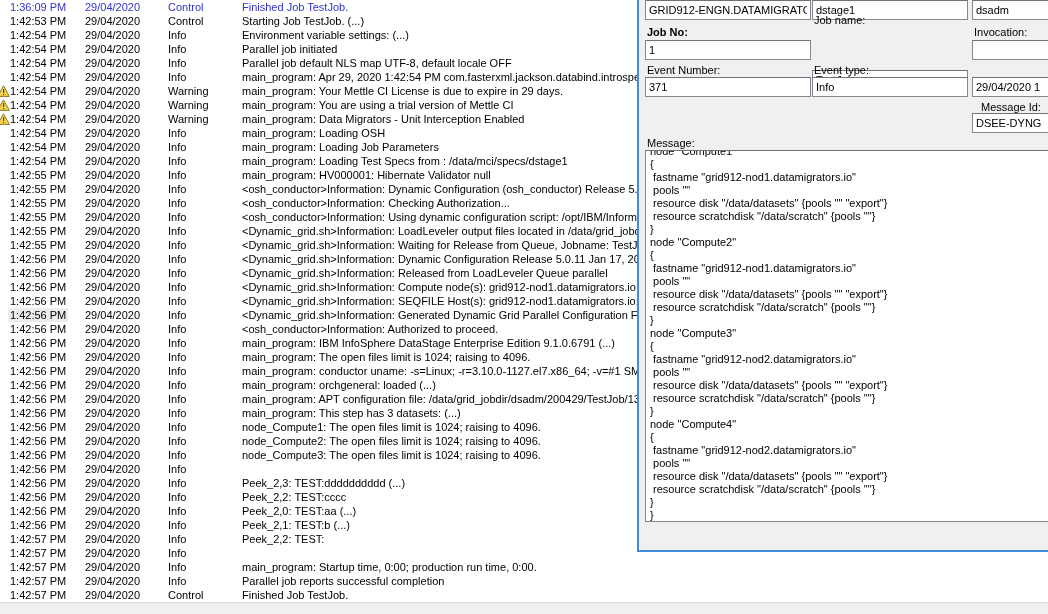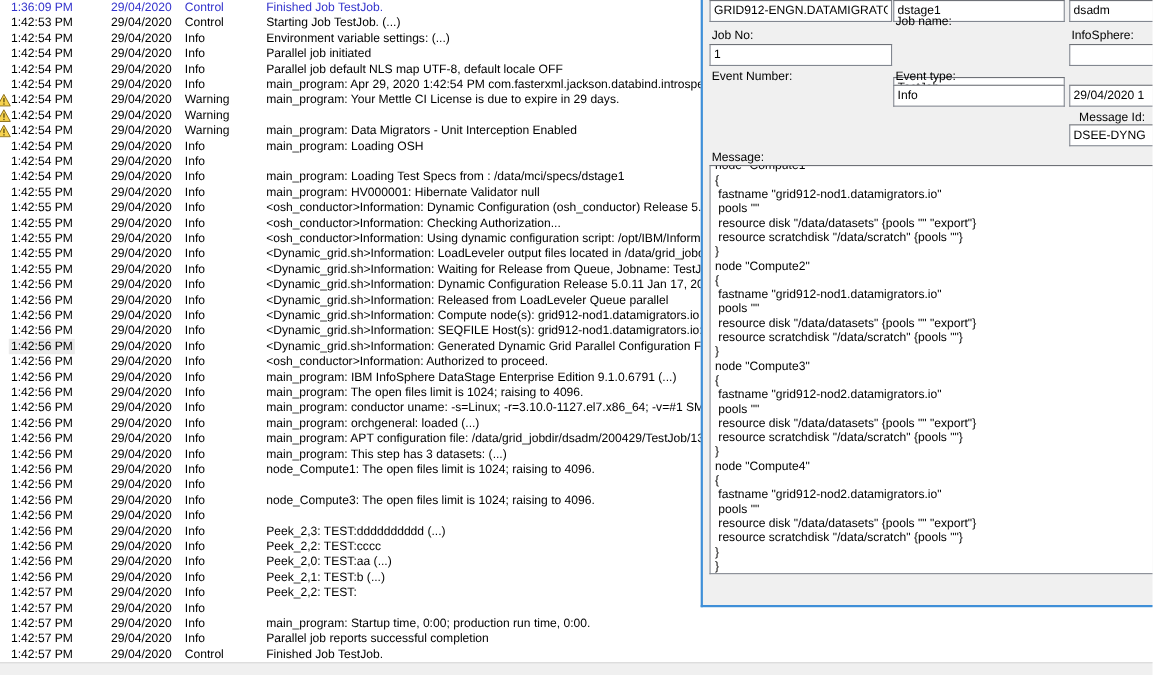--- a/index.html
+++ b/index.html
@@ -7,21 +7,21 @@
   #screen {
     position:relative; width:1048px; height:614px; overflow:hidden;
     background:#ffffff; font-family:"Liberation Sans", sans-serif; font-size:11px; color:#000;
   }
   
   .log { position:absolute; left:0; top:0; width:640px; height:602px; overflow:hidden; }
   .log-row { position:relative; height:14px; line-height:14px; white-space:nowrap; }
   .log-row.selected { color:#3333cc; }
   .c-time { position:absolute; left:8px; padding:0 2px; }
   .log-row.focus .c-time { background:#ececec; }
-  .c-date { position:absolute; left:101px; }
+  .c-date { position:absolute; left:85px; }
   .c-type { position:absolute; left:168px; }
   .c-msg  { position:absolute; left:242px; right:2px; overflow:hidden; }
   .warn-icon { position:absolute; left:-3px; top:1px; width:13px; height:12px; }
   
   .dialog {
     position:absolute; left:637px; top:0; width:411px; height:552px;
     background:#f0f0f0; border-left:2px solid #3f8fd8; border-bottom:2px solid #3f8fd8;
     overflow:hidden;
   }
   .dlg-label { position:absolute; height:12px; line-height:12px; white-space:nowrap; }
@@ -106,20 +106,21 @@
   </div>
       <div class="log-row">
     <span class="warn-icon"><svg width="13" height="12" viewBox="0 0 13 12">
             <path d="M6.5 0.8 L12.4 11.4 L0.6 11.4 Z" fill="#f7d34f" stroke="#8a6d1a" stroke-width="0.9"></path>
             <rect x="6" y="4" width="1.2" height="4" fill="#5b4a10"></rect>
             <rect x="6" y="9" width="1.2" height="1.2" fill="#5b4a10"></rect>
           </svg></span>
     <span class="c-time">1:42:54 PM</span>
     <span class="c-date">29/04/2020</span>
     <span class="c-type">Warning</span>
+    <span class="c-msg">main_program: You are using a trial version of Mettle CI</span>
   </div>
       <div class="log-row">
     <span class="warn-icon"><svg width="13" height="12" viewBox="0 0 13 12">
             <path d="M6.5 0.8 L12.4 11.4 L0.6 11.4 Z" fill="#f7d34f" stroke="#8a6d1a" stroke-width="0.9"></path>
             <rect x="6" y="4" width="1.2" height="4" fill="#5b4a10"></rect>
             <rect x="6" y="9" width="1.2" height="1.2" fill="#5b4a10"></rect>
           </svg></span>
     <span class="c-time">1:42:54 PM</span>
     <span class="c-date">29/04/2020</span>
     <span class="c-type">Warning</span>
@@ -130,20 +131,21 @@
     <span class="c-time">1:42:54 PM</span>
     <span class="c-date">29/04/2020</span>
     <span class="c-type">Info</span>
     <span class="c-msg">main_program: Loading OSH</span>
   </div>
       <div class="log-row">
 
     <span class="c-time">1:42:54 PM</span>
     <span class="c-date">29/04/2020</span>
     <span class="c-type">Info</span>
+    <span class="c-msg">main_program: Loading Job Parameters</span>
   </div>
       <div class="log-row">
 
     <span class="c-time">1:42:54 PM</span>
     <span class="c-date">29/04/2020</span>
     <span class="c-type">Info</span>
     <span class="c-msg">main_program: Loading Test Specs from : /data/mci/specs/dstage1</span>
   </div>
       <div class="log-row">
 
@@ -276,20 +278,21 @@
     <span class="c-time">1:42:56 PM</span>
     <span class="c-date">29/04/2020</span>
     <span class="c-type">Info</span>
     <span class="c-msg">node_Compute1: The open files limit is 1024; raising to 4096.</span>
   </div>
       <div class="log-row">
 
     <span class="c-time">1:42:56 PM</span>
     <span class="c-date">29/04/2020</span>
     <span class="c-type">Info</span>
+    <span class="c-msg">node_Compute2: The open files limit is 1024; raising to 4096.</span>
   </div>
       <div class="log-row">
 
     <span class="c-time">1:42:56 PM</span>
     <span class="c-date">29/04/2020</span>
     <span class="c-type">Info</span>
     <span class="c-msg">node_Compute3: The open files limit is 1024; raising to 4096.</span>
   </div>
       <div class="log-row">
 
@@ -360,32 +363,33 @@
     <span class="c-msg">Finished Job TestJob.</span>
   </div>
     </div>
 
   <div class="dialog">
 
     <input class="dlg-input" style="left: 6px; top: 0px; width: 166px;" readonly="" value="GRID912-ENGN.DATAMIGRATO">
     <input class="dlg-input" style="left: 173px; top: 0px; width: 156px;" readonly="" value="dstage1">
     <input class="dlg-input" style="left: 333px; top: 0px; width: 130px;" readonly="" value="dsadm">
 
-    <span class="dlg-label" style="left:8px;  top:26px;">Job No:</span>
+    <span class="dlg-label" style="left:8px;  top:26px;font-weight:bold;">Job No:</span>
     <span class="dlg-label" style="left:175px;top:14px;">Job name:</span>
-    <span class="dlg-label" style="left:335px;top:26px;">InfoSphere:</span>
+    <span class="dlg-label" style="left:335px;top:26px;">Invocation:</span>
 
     <input class="dlg-input" style="left: 6px; top: 40px; width: 166px;" readonly="" value="1">
     <input class="dlg-input" style="left: 173px; top: 40px; width: 156px; margin-top: 30px;" readonly="" value="TestJob">
     <input class="dlg-input" style="left: 333px; top: 40px; width: 130px;" readonly="" value="">
 
     <span class="dlg-label" style="left:8px;  top:64px;">Event Number:</span>
     <span class="dlg-label" style="left:175px;top:64px;">Event type:</span>
     <span class="dlg-label" style="left:335px;top:48px;margin-top:36px;">Timestamp:</span>
 
+    <input class="dlg-input" style="left: 6px; top: 77px; width: 166px;" readonly="" value="371">
     <input class="dlg-input" style="left: 173px; top: 77px; width: 156px;" readonly="" value="Info">
     <input class="dlg-input" style="left: 333px; top: 77px; width: 130px;" readonly="" value="29/04/2020 1">
 
     <span class="dlg-label" style="left:342px;top:101px;">Message Id:</span>
     <input class="dlg-input" style="left: 333px; top: 113px; width: 130px;" readonly="" value="DSEE-DYNG">
 
     <span class="dlg-label" style="left:8px; top:137px;">Message:</span>
     <div class="msg-box">
       <pre>node "Compute1"
 {

